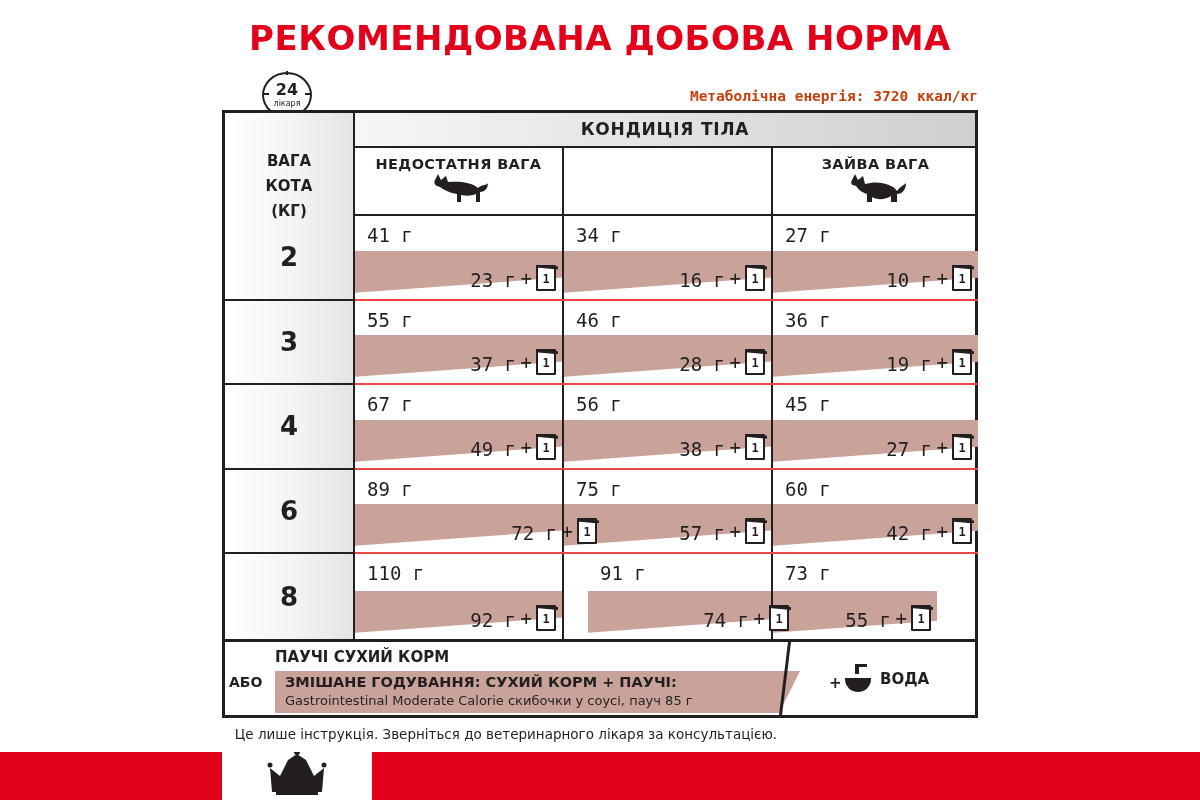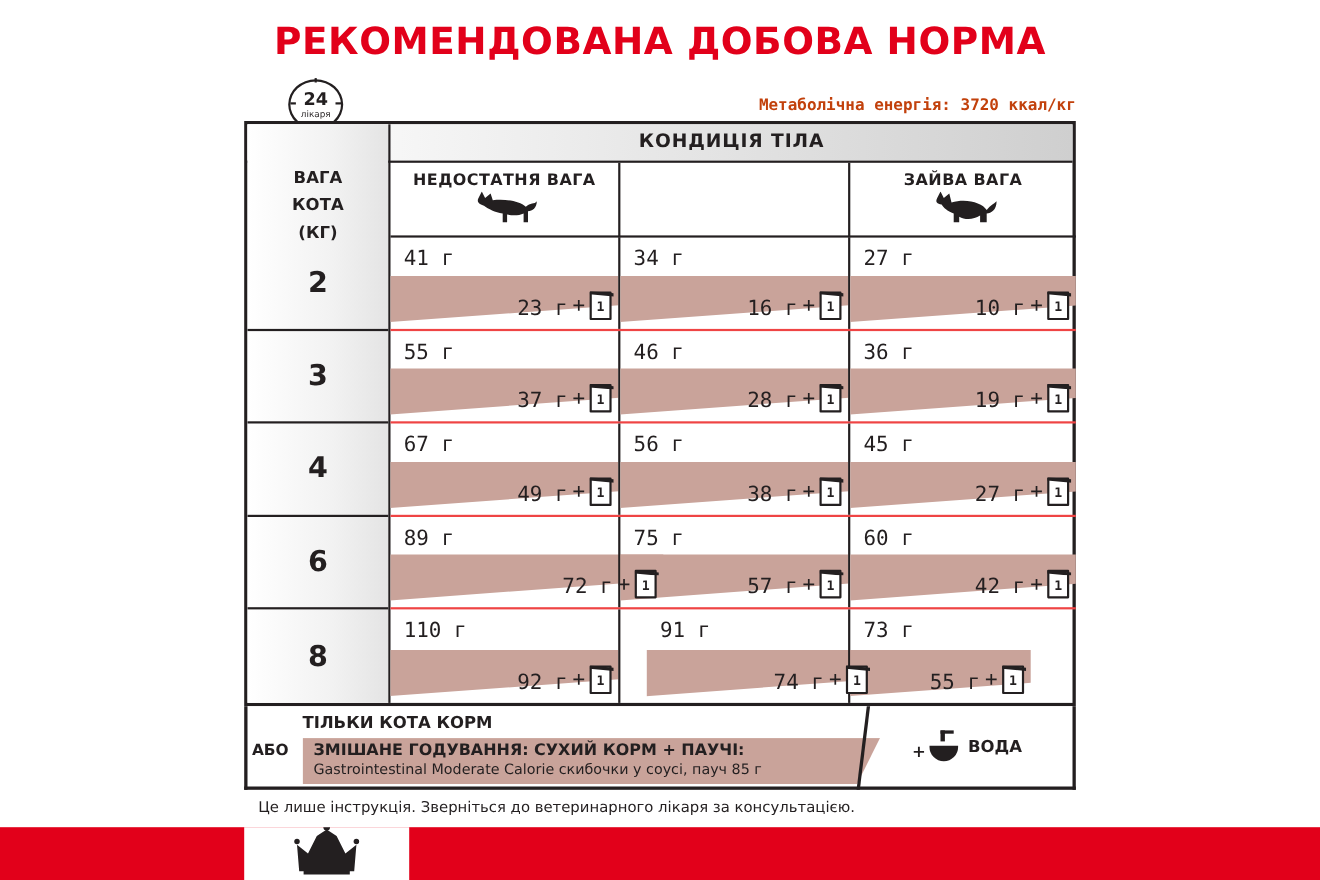--- a/index.html
+++ b/index.html
@@ -705,21 +705,21 @@
               <span>1</span>
             </div>
         </div>
       </div>
     </div>
 
   </div>
 </div>
 
 <div class="footer">
-  <div class="dry-only">ТІЛЬКИ КОТА КОРМ</div>
+  <div class="dry-only">ПАУЧІ СУХИЙ КОРМ</div>
   <div class="abo">АБО</div>
   <div class="mixbar">
     <div class="l1">ЗМІШАНЕ ГОДУВАННЯ: СУХИЙ КОРМ + ПАУЧІ:</div>
     <div class="l2">Gastrointestinal Moderate Calorie скибочки у соусі, пауч 85 г</div>
   </div>
   <div class="water-div"></div>
   <div class="water">
     <div class="plus">+</div>
     <div class="bowl">
       <div class="tap"></div>

